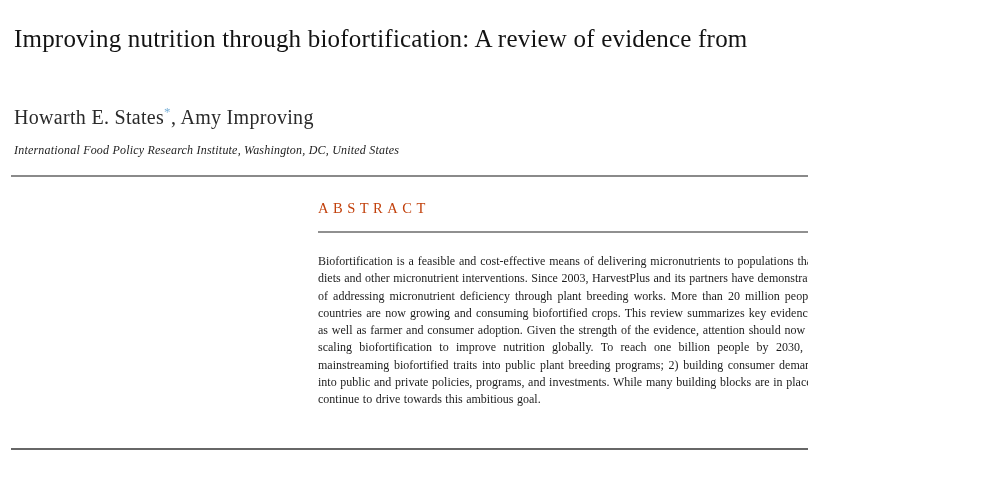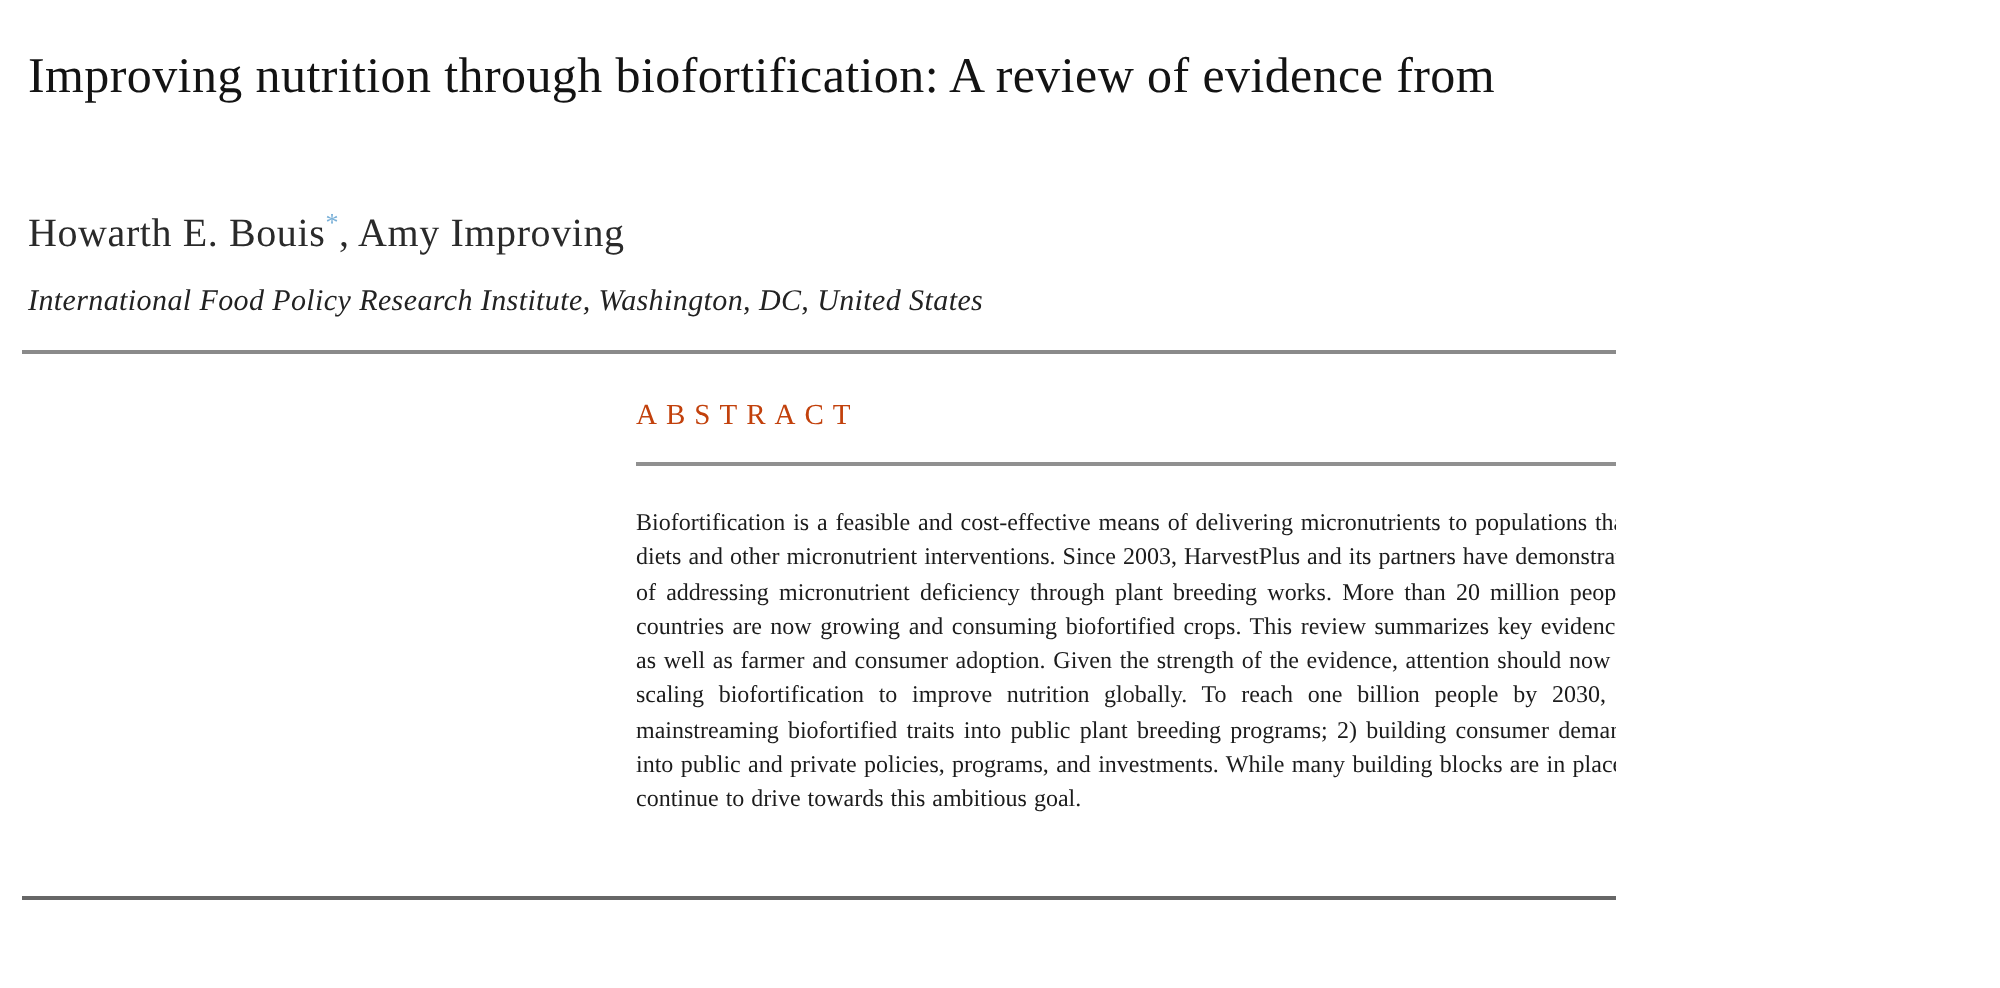--- a/index.html
+++ b/index.html
@@ -40,21 +40,21 @@
     font-size: 13px;
     vertical-align: super;
     line-height: 0;
     cursor: pointer;
   }
 
   .affiliation {
     position: absolute;
     left: 14px;
     top: 143px;
-    font-size: 15px;
+    font-size: 12px;
     font-style: italic;
     color: #222222;
     letter-spacing: 0.2px;
   }
 
   
   .crossmark {
     position: absolute;
     left: 868px;
     top: 32px;
@@ -129,21 +129,21 @@
 
   <div class="crossmark">
     <span class="crossmark-logo">
       <span class="crossmark-ring"></span>
       <span class="crossmark-bookmark"></span>
     </span>
     <span class="crossmark-label">CrossMark</span>
   </div>
 
   <div class="authors-line">
-    <span>Howarth E. Bouis</span><span class="corresponding-marker">*</span><span>, Amy Improving</span>
+    <span>Howarth E. States</span><span class="corresponding-marker">*</span><span>, Amy Improving</span>
   </div>
 
   <div class="affiliation">International Food Policy Research Institute, Washington, DC, United States</div>
 
   <div class="rule rule-top"></div>
 
   <div class="abstract-heading">ABSTRACT</div>
 
   <div class="rule rule-abs"></div>
 

